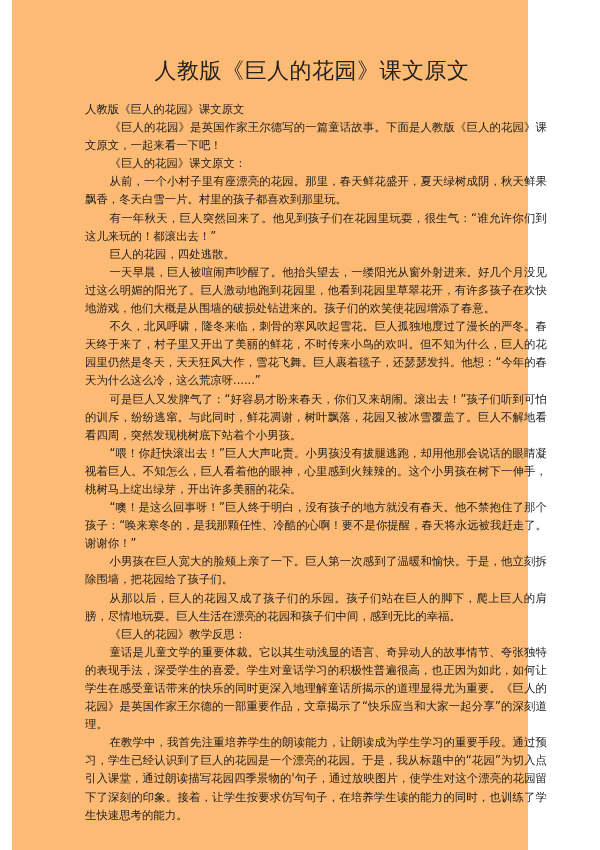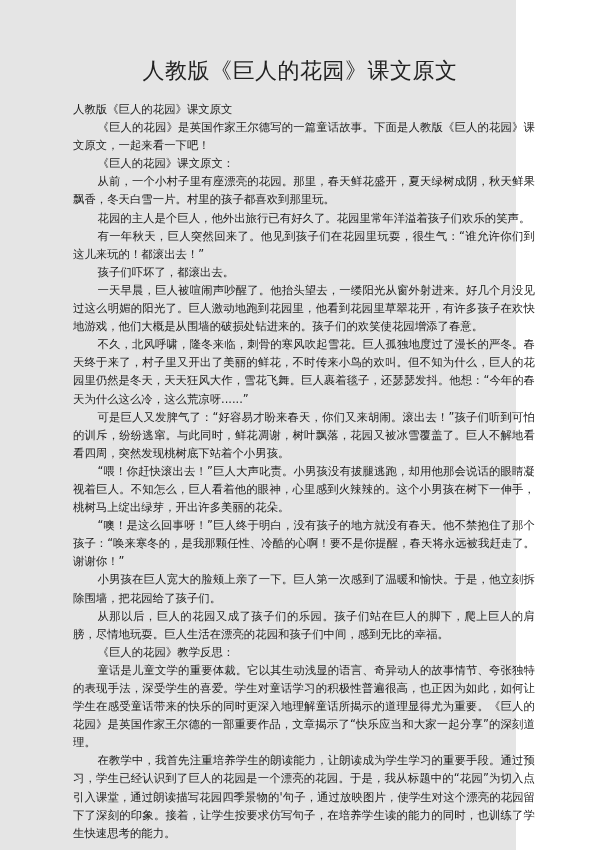--- a/index.html
+++ b/index.html
@@ -1,19 +1,19 @@
 <!DOCTYPE html>
 <html><head>
 <meta charset="utf-8">
 <style>
   html, body { margin: 0; padding: 0; background: #ffffff; }
   body { width: 600px; height: 850px; position: relative; overflow: hidden; }
   .page {
-    position: absolute; left: 0; top: 0; width: 516px; height: 850px;
-    background: #e5e5e5;
+    position: absolute; left: 12px; top: 0; width: 516px; height: 850px;
+    background: #fdba74;
     font-family: "DejaVu Sans", "Liberation Sans", sans-serif;
     color: #1e1e1e;
   }
   .title {
     position: absolute; left: 0; top: 56px; width: 600px;
     text-align: center; font-size: 22px; line-height: 30px;
     color: #222; letter-spacing: 0.5px;
   }
   .body {
     position: absolute; left: 73px; top: 100px; width: 462px;
@@ -25,23 +25,22 @@
 </head>
 <body>
 
 <div class="page">
   <div class="title">人教版《巨人的花园》课文原文</div>
   <div class="body">
     <p>人教版《巨人的花园》课文原文</p>
     <p class="indent">《巨人的花园》是英国作家王尔德写的一篇童话故事。下面是人教版《巨人的花园》课文原文，一起来看一下吧！</p>
     <p class="indent">《巨人的花园》课文原文：</p>
     <p class="indent">从前，一个小村子里有座漂亮的花园。那里，春天鲜花盛开，夏天绿树成阴，秋天鲜果飘香，冬天白雪一片。村里的孩子都喜欢到那里玩。</p>
-    <p class="indent">花园的主人是个巨人，他外出旅行已有好久了。花园里常年洋溢着孩子们欢乐的笑声。</p>
     <p class="indent">有一年秋天，巨人突然回来了。他见到孩子们在花园里玩耍，很生气：“谁允许你们到这儿来玩的！都滚出去！”</p>
-    <p class="indent">孩子们吓坏了，都滚出去。</p>
+    <p class="indent">巨人的花园，四处逃散。</p>
     <p class="indent">一天早晨，巨人被喧闹声吵醒了。他抬头望去，一缕阳光从窗外射进来。好几个月没见过这么明媚的阳光了。巨人激动地跑到花园里，他看到花园里草翠花开，有许多孩子在欢快地游戏，他们大概是从围墙的破损处钻进来的。孩子们的欢笑使花园增添了春意。</p>
     <p class="indent">不久，北风呼啸，隆冬来临，刺骨的寒风吹起雪花。巨人孤独地度过了漫长的严冬。春天终于来了，村子里又开出了美丽的鲜花，不时传来小鸟的欢叫。但不知为什么，巨人的花园里仍然是冬天，天天狂风大作，雪花飞舞。巨人裹着毯子，还瑟瑟发抖。他想：“今年的春天为什么这么冷，这么荒凉呀......”</p>
     <p class="indent">可是巨人又发脾气了：“好容易才盼来春天，你们又来胡闹。滚出去！”孩子们听到可怕的训斥，纷纷逃窜。与此同时，鲜花凋谢，树叶飘落，花园又被冰雪覆盖了。巨人不解地看看四周，突然发现桃树底下站着个小男孩。</p>
     <p class="indent">“喂！你赶快滚出去！”巨人大声叱责。小男孩没有拔腿逃跑，却用他那会说话的眼睛凝视着巨人。不知怎么，巨人看着他的眼神，心里感到火辣辣的。这个小男孩在树下一伸手，桃树马上绽出绿芽，开出许多美丽的花朵。</p>
     <p class="indent">“噢！是这么回事呀！”巨人终于明白，没有孩子的地方就没有春天。他不禁抱住了那个孩子：“唤来寒冬的，是我那颗任性、冷酷的心啊！要不是你提醒，春天将永远被我赶走了。谢谢你！”</p>
     <p class="indent">小男孩在巨人宽大的脸颊上亲了一下。巨人第一次感到了温暖和愉快。于是，他立刻拆除围墙，把花园给了孩子们。</p>
     <p class="indent">从那以后，巨人的花园又成了孩子们的乐园。孩子们站在巨人的脚下，爬上巨人的肩膀，尽情地玩耍。巨人生活在漂亮的花园和孩子们中间，感到无比的幸福。</p>
     <p class="indent">《巨人的花园》教学反思：</p>
     <p class="indent">童话是儿童文学的重要体裁。它以其生动浅显的语言、奇异动人的故事情节、夸张独特的表现手法，深受学生的喜爱。学生对童话学习的积极性普遍很高，也正因为如此，如何让学生在感受童话带来的快乐的同时更深入地理解童话所揭示的道理显得尤为重要。《巨人的花园》是英国作家王尔德的一部重要作品，文章揭示了“快乐应当和大家一起分享”的深刻道理。</p>
     <p class="indent">在教学中，我首先注重培养学生的朗读能力，让朗读成为学生学习的重要手段。通过预习，学生已经认识到了巨人的花园是一个漂亮的花园。于是，我从标题中的“花园”为切入点引入课堂，通过朗读描写花园四季景物的'句子，通过放映图片，使学生对这个漂亮的花园留下了深刻的印象。接着，让学生按要求仿写句子，在培养学生读的能力的同时，也训练了学生快速思考的能力。</p>

